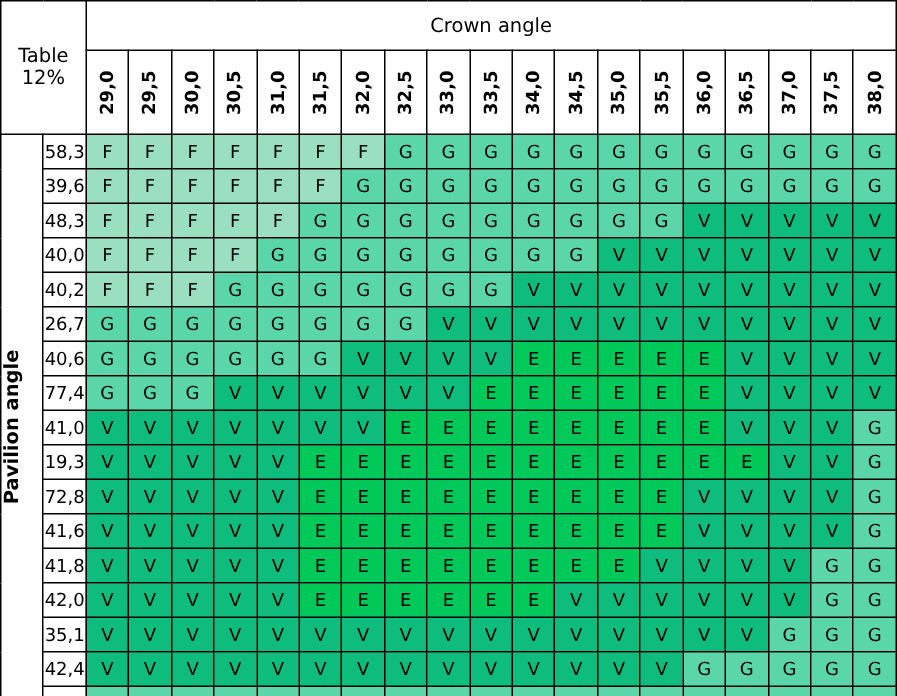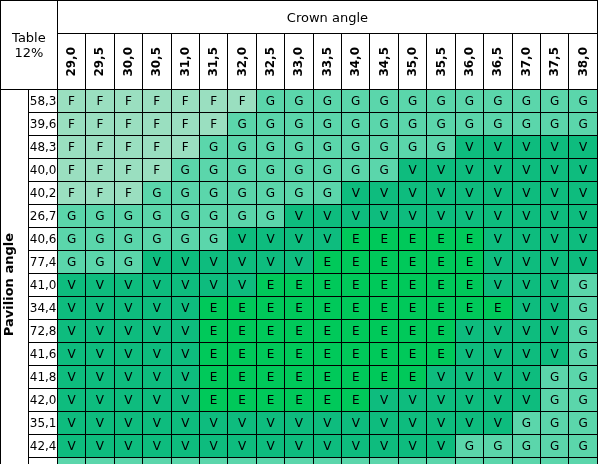--- a/index.html
+++ b/index.html
@@ -367,21 +367,21 @@
           <td class="cell v-E" style="background: rgb(0, 201, 90);">E</td>
           <td class="cell v-E" style="background: rgb(0, 201, 90);">E</td>
           <td class="cell v-E" style="background: rgb(0, 201, 90);">E</td>
           <td class="cell v-E" style="background: rgb(0, 201, 90);">E</td>
           <td class="cell v-V" style="background: rgb(14, 188, 126);">V</td>
           <td class="cell v-V" style="background: rgb(14, 188, 126);">V</td>
           <td class="cell v-V" style="background: rgb(14, 188, 126);">V</td>
           <td class="cell v-G" style="background: rgb(91, 214, 171);">G</td>
         </tr>
         <tr>
-          <td class="rowhead">34,4</td>
+          <td class="rowhead">19,3</td>
           <td class="cell v-V" style="background: rgb(14, 188, 126);">V</td>
           <td class="cell v-V" style="background: rgb(14, 188, 126);">V</td>
           <td class="cell v-V" style="background: rgb(14, 188, 126);">V</td>
           <td class="cell v-V" style="background: rgb(14, 188, 126);">V</td>
           <td class="cell v-V" style="background: rgb(14, 188, 126);">V</td>
           <td class="cell v-E" style="background: rgb(0, 201, 90);">E</td>
           <td class="cell v-E" style="background: rgb(0, 201, 90);">E</td>
           <td class="cell v-E" style="background: rgb(0, 201, 90);">E</td>
           <td class="cell v-E" style="background: rgb(0, 201, 90);">E</td>
           <td class="cell v-E" style="background: rgb(0, 201, 90);">E</td>

